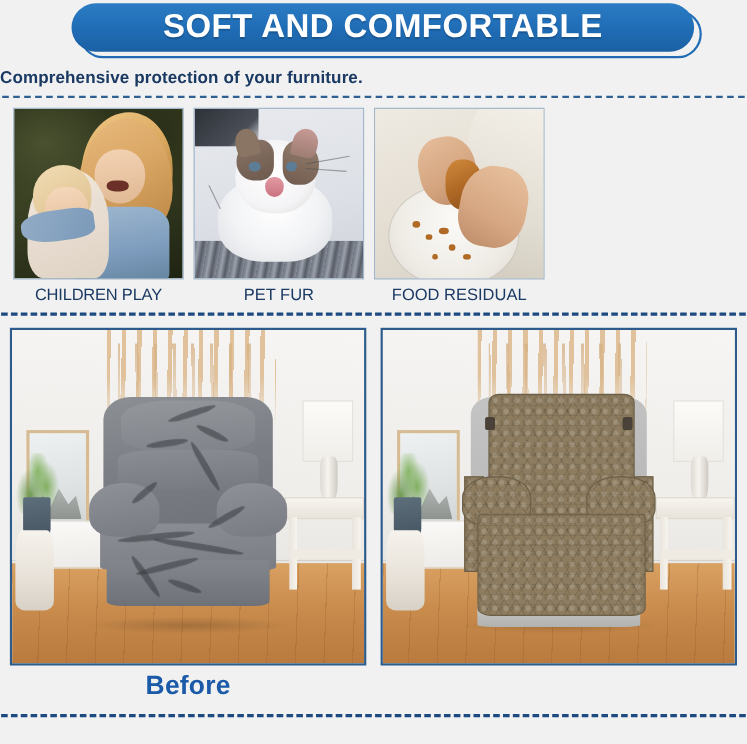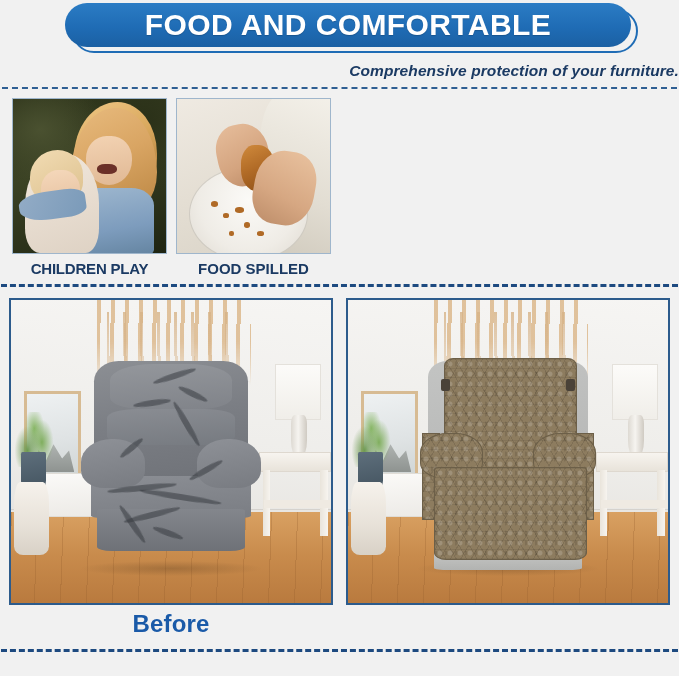--- a/index.html
+++ b/index.html
@@ -49,27 +49,26 @@
     color: #ffffff;
     font-size: 30px;
     font-weight: bold;
     letter-spacing: 0.4px;
     font-family: "Liberation Sans", sans-serif;
     text-shadow: 0 1px 1px rgba(0,0,0,0.18);
     white-space: nowrap;
   }
 
   .subtitle {
-    text-align: right;
+    text-align: left;
     color: #1b3a63;
     font-size: 15.5px;
     font-weight: bold;
     margin-top: 6px;
     letter-spacing: 0.1px;
-    font-style: italic;
   }
 
   
   .divider-thin {
     margin: 7px 2px 0 2px;
     height: 0;
     border-top: 2px dashed #2f5f93;
   }
   .divider-thick {
     margin: 0 1px;
@@ -93,21 +92,21 @@
     height: 156px;
     border: 1px solid #9fb6cc;
     box-sizing: border-box;
     overflow: hidden;
     position: relative;
     background: #ddd;
   }
   .thumb-label {
     color: #1b3a63;
     font-size: 15px;
-    font-weight: bold;
+    font-weight: normal;
     text-align: center;
     margin-top: 6px;
     letter-spacing: -0.2px;
     white-space: nowrap;
   }
   .thumb-label.lbl-pet,
   .thumb-label.lbl-food { letter-spacing: 0px; }
 
   .ph { position: absolute; inset: 0; }
 
@@ -598,21 +597,21 @@
     width: 56%; height: 5%;
     background: radial-gradient(ellipse at 50% 50%, rgba(90,60,30,0.30) 0%, rgba(90,60,30,0) 72%);
   }
 </style>
 </head>
 <body>
 
 <div class="header">
   <div class="banner-outline"></div>
   <div class="banner-fill">
-    <span class="banner-title">FOOD AND COMFORTABLE</span>
+    <span class="banner-title">SOFT AND COMFORTABLE</span>
   </div>
 </div>
 
 <div class="subtitle">Comprehensive protection of your furniture.</div>
 
 <div class="divider-thin"></div>
 
 <div class="thumbs">
 
   <div class="thumb-cell">
@@ -628,39 +627,61 @@
         <div class="p1-hair-small"></div>
         <div class="p1-face-small"></div>
         <div class="p1-mouth-small"></div>
         <div class="p1-arm"></div>
       </div>
     </div>
     <div class="thumb-label">CHILDREN PLAY</div>
   </div>
 
 
+  <div class="thumb-cell">
+    <div class="thumb-frame">
+      <div class="ph">
+        <div class="p3-bg"></div>
+        <div class="p3-dark-top"></div>
+        <div class="p3-blanket"></div>
+        <div class="p3-body"></div>
+        <div class="p3-head"></div>
+        <div class="p3-patch-l"></div>
+        <div class="p3-patch-r"></div>
+        <div class="p3-ear-l"></div>
+        <div class="p3-ear-r"></div>
+        <div class="p3-eye-l"></div>
+        <div class="p3-eye-r"></div>
+        <div class="p3-tongue"></div>
+        <div class="p3-whisker" style="left:66%;top:30%;width:26%;transform:rotate(-10deg);"></div>
+        <div class="p3-whisker" style="left:66%;top:36%;width:24%;transform:rotate(4deg);"></div>
+        <div class="p3-whisker" style="left:4%;top:52%;width:16%;transform:rotate(64deg);"></div>
+      </div>
+    </div>
+    <div class="thumb-label lbl-pet">PET FUR</div>
+  </div>
 
   <div class="thumb-cell">
     <div class="thumb-frame">
       <div class="ph">
         <div class="p4-bg"></div>
         <div class="p4-sleeve"></div>
         <div class="p4-plate"></div>
         <div class="p4-hand-a"></div>
         <div class="p4-food"></div>
         <div class="p4-hand-b"></div>
         <div class="p4-crumb" style="left:22%;top:66%;width:5%;height:4%;"></div>
         <div class="p4-crumb" style="left:30%;top:74%;width:4%;height:3%;"></div>
         <div class="p4-crumb" style="left:38%;top:70%;width:6%;height:4%;"></div>
         <div class="p4-crumb" style="left:44%;top:80%;width:4%;height:4%;"></div>
         <div class="p4-crumb" style="left:52%;top:86%;width:5%;height:3%;"></div>
         <div class="p4-crumb" style="left:34%;top:86%;width:3%;height:3%;"></div>
       </div>
     </div>
-    <div class="thumb-label lbl-food">FOOD SPILLED</div>
+    <div class="thumb-label lbl-food">FOOD RESIDUAL</div>
   </div>
 </div>
 
 <div class="divider-thick" style="margin-top:7px;"></div>
 
 <div class="compare">
 
   <div class="compare-cell">
     <div class="compare-frame">
       <div class="room">

